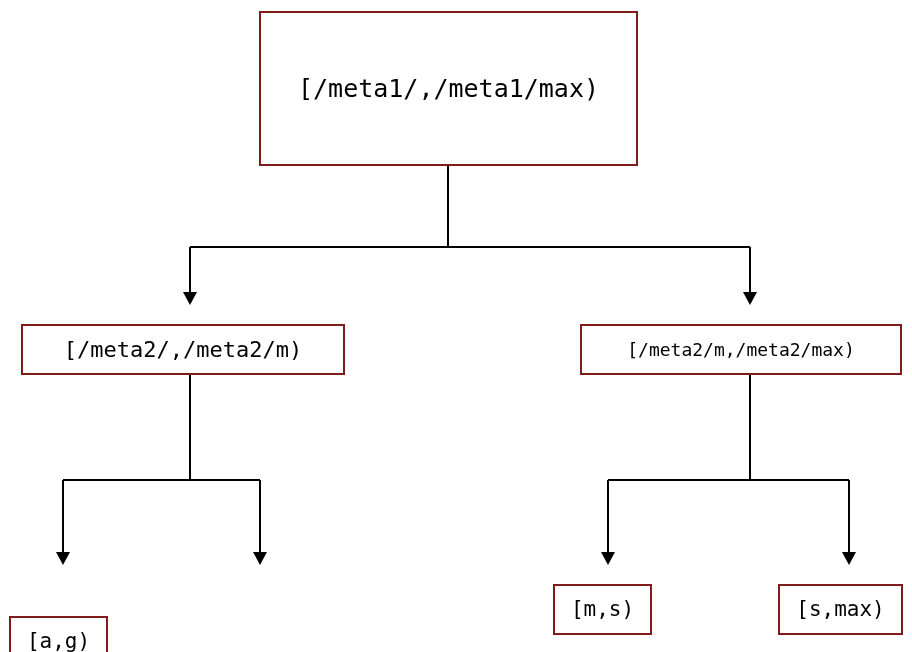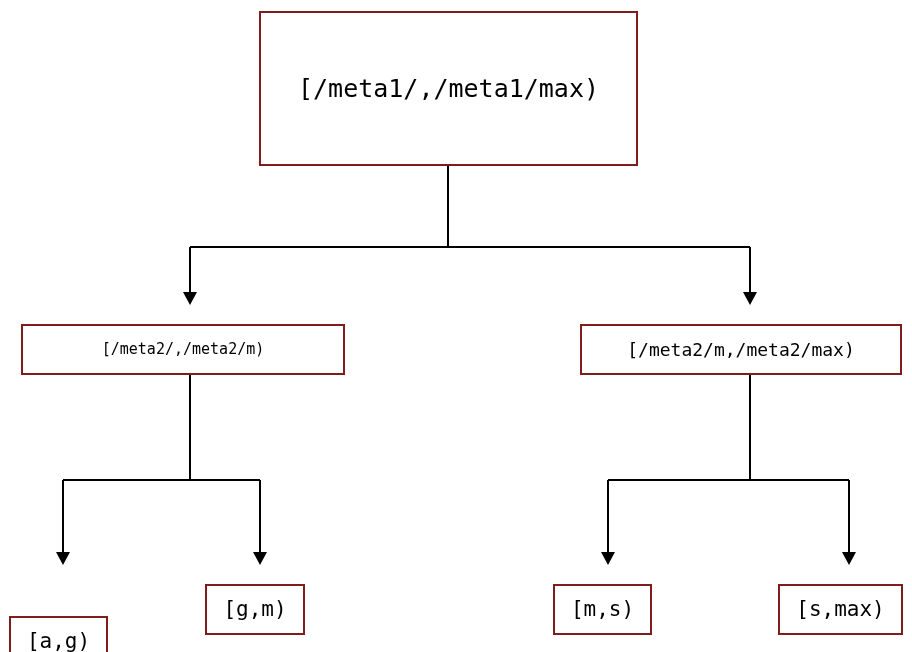--- a/index.html
+++ b/index.html
@@ -46,21 +46,21 @@
     top: 11px;
     width: 379px;
     height: 155px;
     font-size: 25px;
   }
   .node-mid-left {
     left: 21px;
     top: 324px;
     width: 324px;
     height: 51px;
-    font-size: 15px;
+    font-size: 22px;
   }
   .node-mid-right {
     left: 580px;
     top: 324px;
     width: 322px;
     height: 51px;
     font-size: 18px;
   }
   .node-leaf {
     top: 584px;
@@ -116,23 +116,20 @@
   </div>
 
   <div class="tree-node node-mid-right">
     <span class="node-label">[/meta2/m,/meta2/max)</span>
   </div>
 
   <div class="tree-node node-leaf node-leaf-1">
     <span class="node-label">[a,g)</span>
   </div>
 
-  <div class="tree-node node-leaf node-leaf-2">
-    <span class="node-label">[g,m)</span>
-  </div>
 
   <div class="tree-node node-leaf node-leaf-4">
     <span class="node-label">[s,max)</span>
   </div>
 
   <div class="tree-node node-leaf node-leaf-3">
     <span class="node-label">[m,s)</span>
   </div>
 
 </div>

